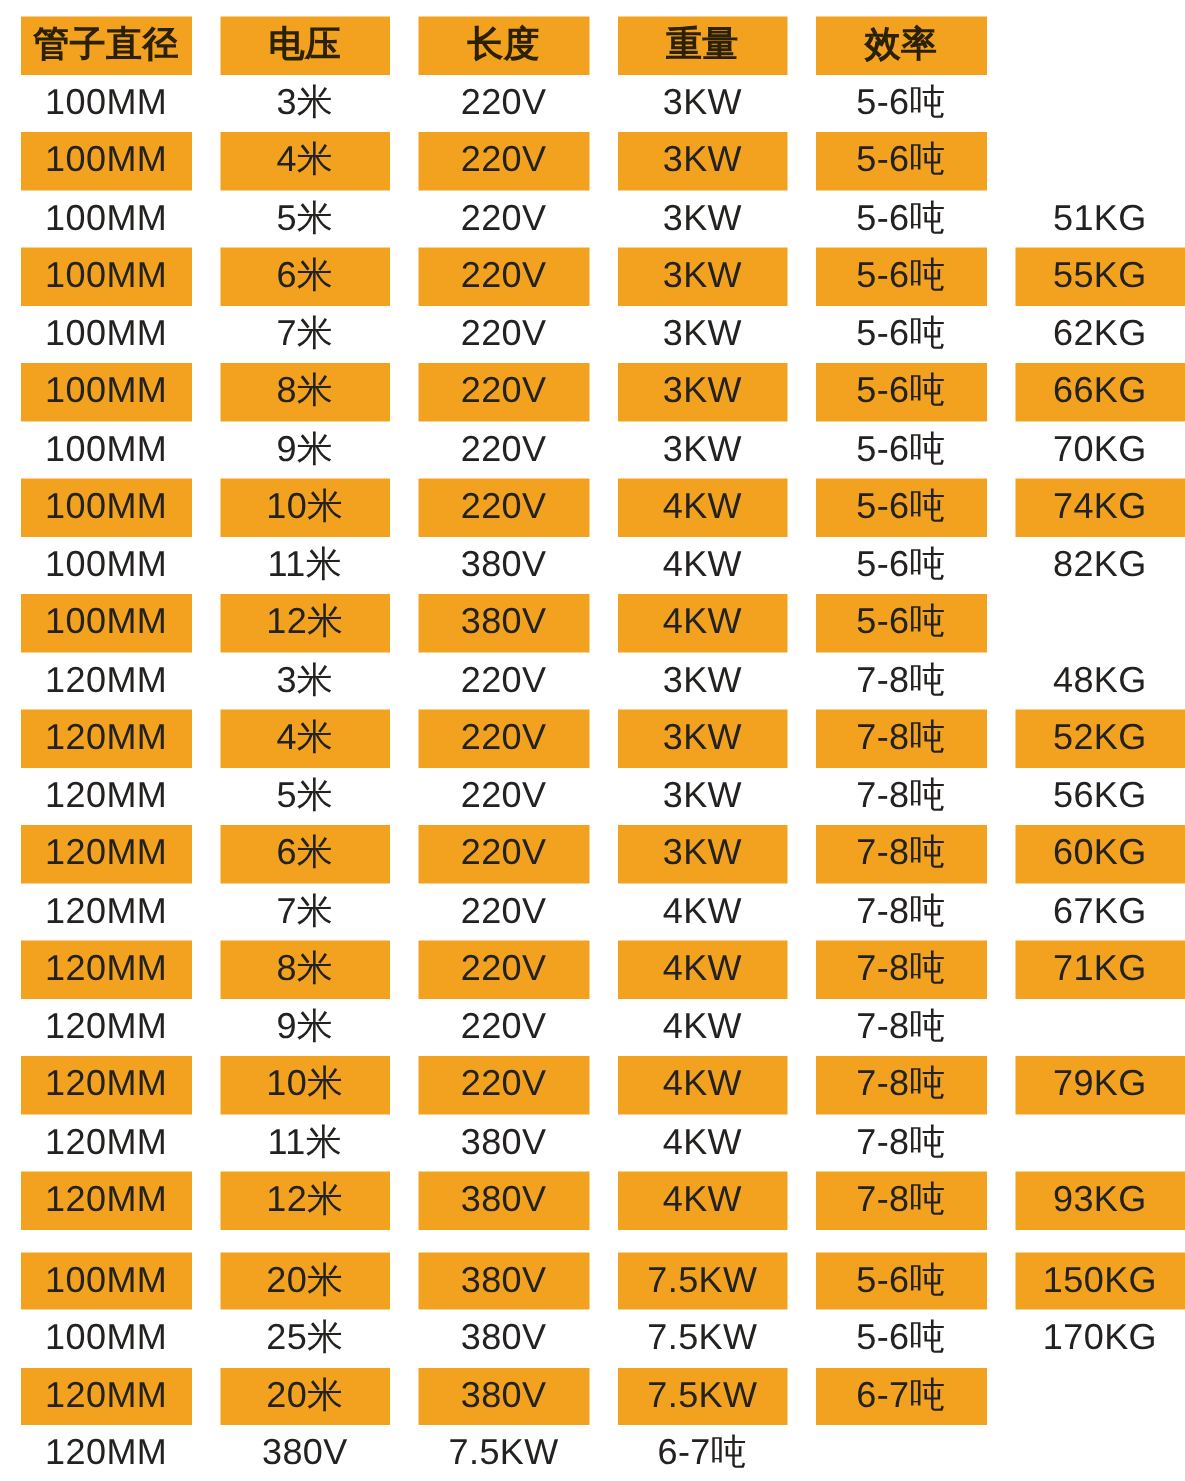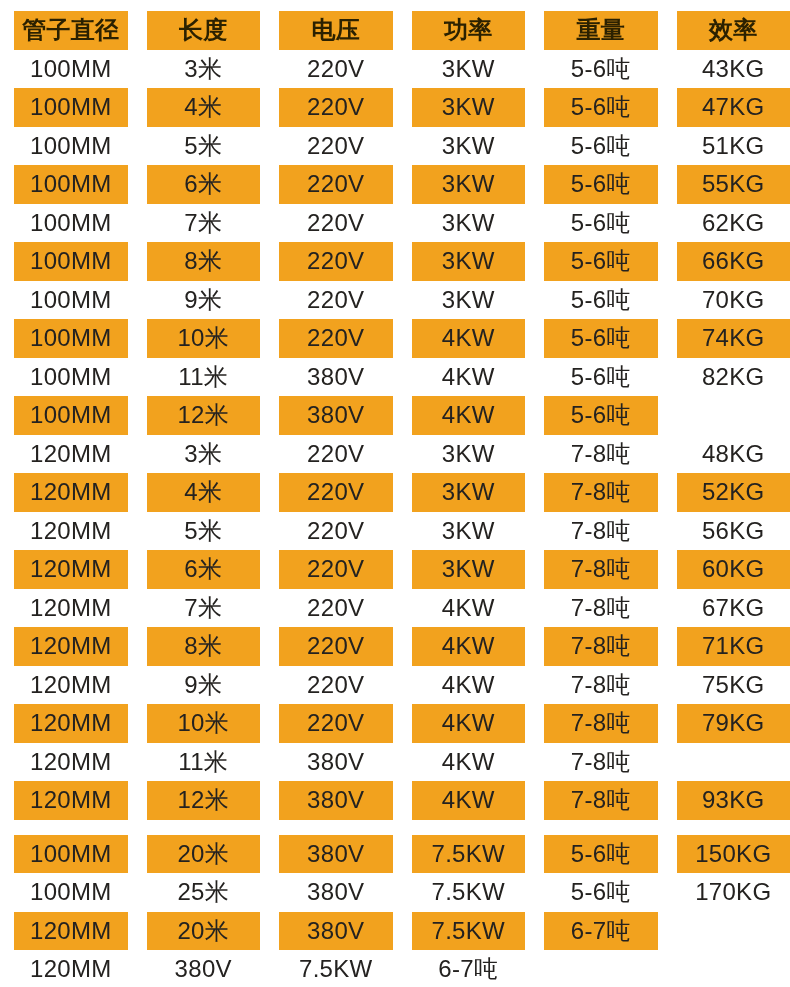--- a/index.html
+++ b/index.html
@@ -53,43 +53,40 @@
     margin-top: 15px;
   }
 </style>
 </head>
 <body>
 
 <div class="page">
   <div class="tbl">
     <div class="grid-row" id="header-row">
         <div class="cell orange header-cell">管子直径</div>
+        <div class="cell orange header-cell">电压</div>
         <div class="cell orange header-cell">长度</div>
-        <div class="cell orange header-cell">电压</div>
-        <div class="cell orange header-cell">功率</div>
         <div class="cell orange header-cell">重量</div>
         <div class="cell orange header-cell">效率</div>
       </div>
     <div id="sections">
         <div class="section">
           <div class="grid-row">
             <div class="cell">100MM</div>
             <div class="cell">3米</div>
             <div class="cell">220V</div>
             <div class="cell">3KW</div>
             <div class="cell">5-6吨</div>
-            <div class="cell">43KG</div>
           </div>
           <div class="grid-row">
             <div class="cell orange">100MM</div>
             <div class="cell orange">4米</div>
             <div class="cell orange">220V</div>
             <div class="cell orange">3KW</div>
             <div class="cell orange">5-6吨</div>
-            <div class="cell orange">47KG</div>
           </div>
           <div class="grid-row">
             <div class="cell">100MM</div>
             <div class="cell">5米</div>
             <div class="cell">220V</div>
             <div class="cell">3KW</div>
             <div class="cell">5-6吨</div>
             <div class="cell">51KG</div>
           </div>
           <div class="grid-row">
@@ -194,21 +191,20 @@
             <div class="cell orange">4KW</div>
             <div class="cell orange">7-8吨</div>
             <div class="cell orange">71KG</div>
           </div>
           <div class="grid-row">
             <div class="cell">120MM</div>
             <div class="cell">9米</div>
             <div class="cell">220V</div>
             <div class="cell">4KW</div>
             <div class="cell">7-8吨</div>
-            <div class="cell">75KG</div>
           </div>
           <div class="grid-row">
             <div class="cell orange">120MM</div>
             <div class="cell orange">10米</div>
             <div class="cell orange">220V</div>
             <div class="cell orange">4KW</div>
             <div class="cell orange">7-8吨</div>
             <div class="cell orange">79KG</div>
           </div>
           <div class="grid-row">

